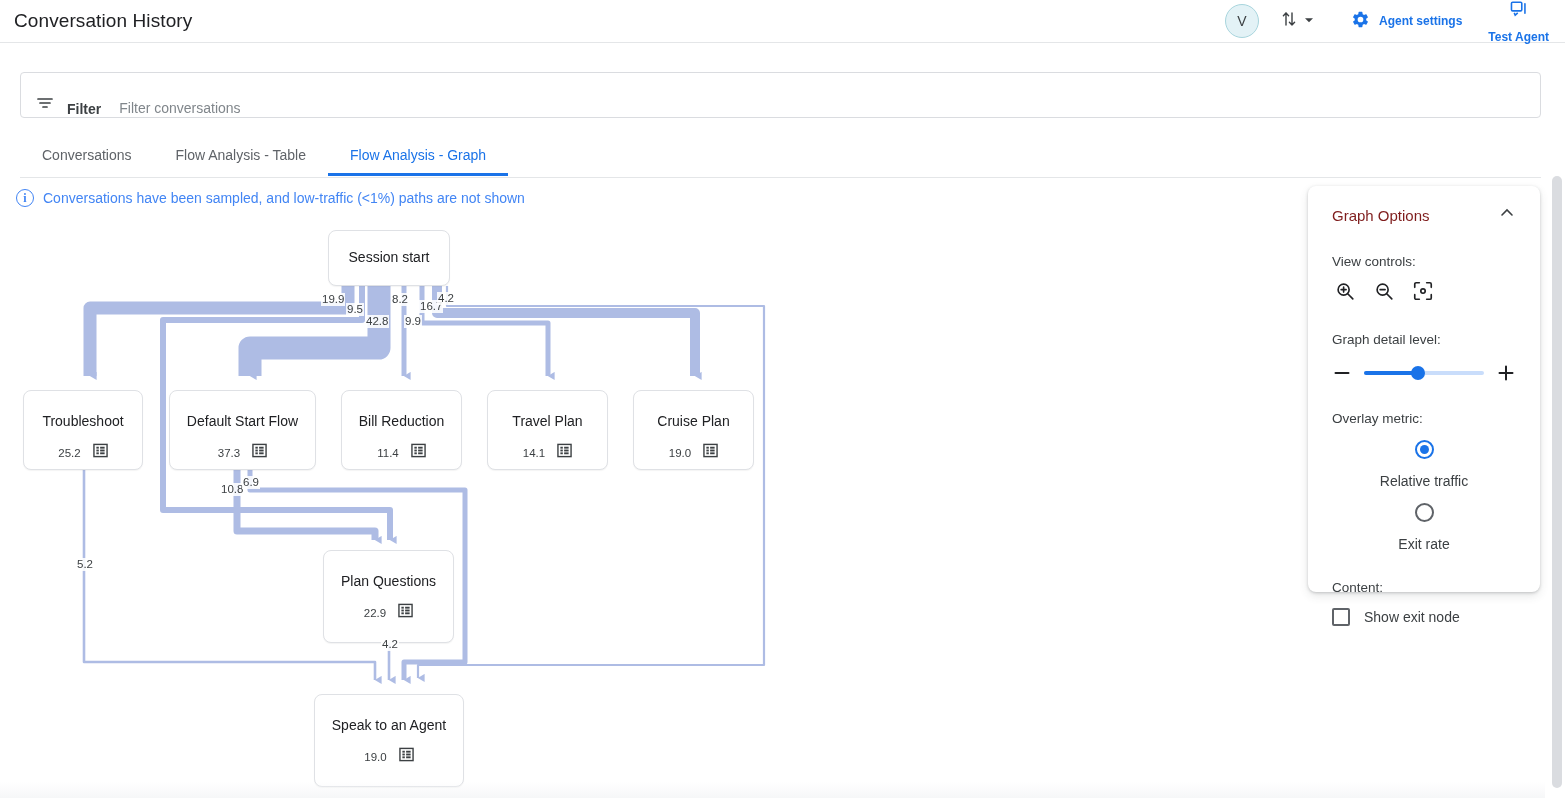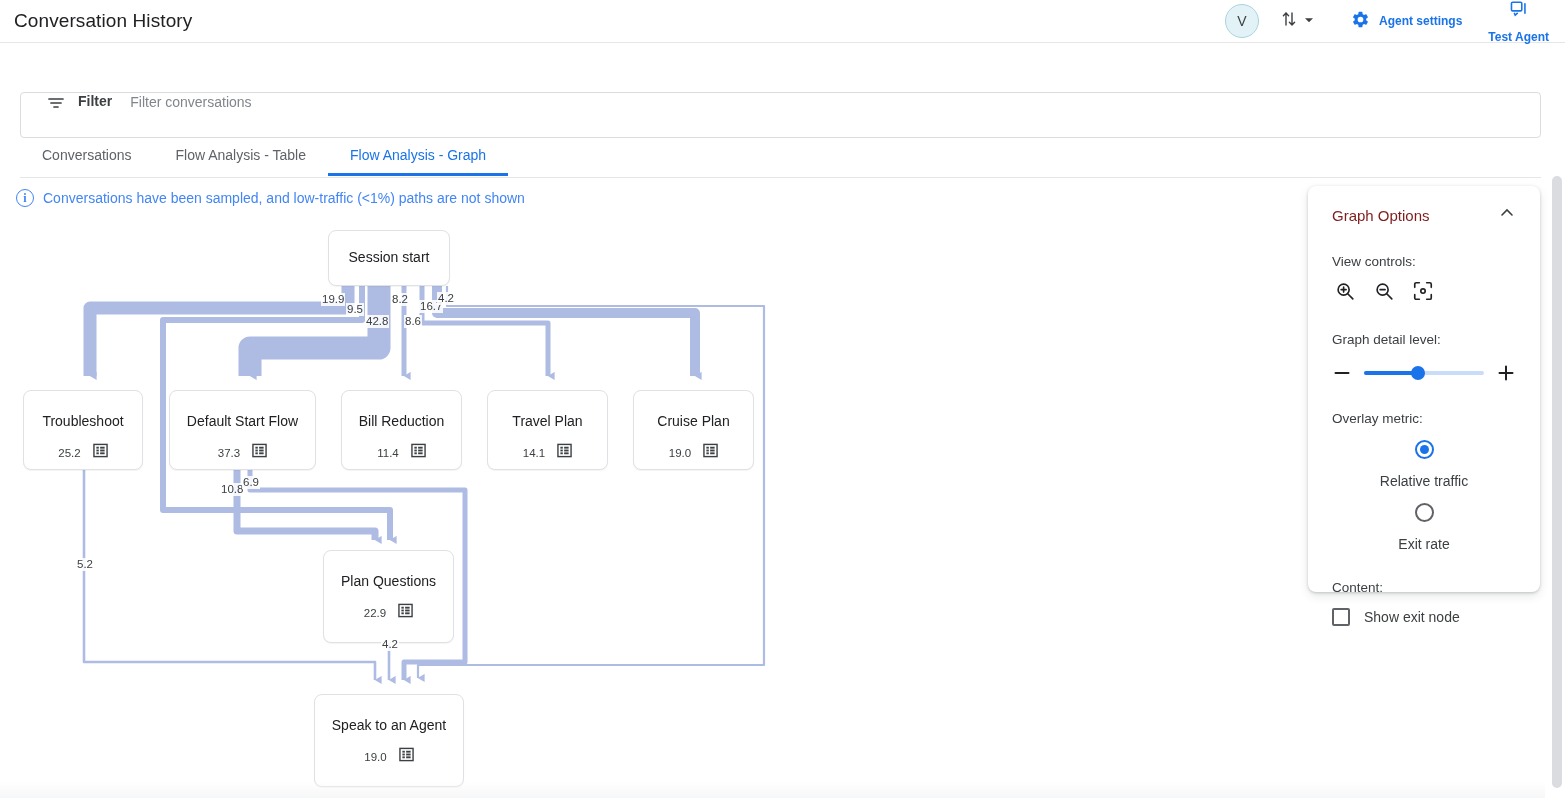--- a/index.html
+++ b/index.html
@@ -35,21 +35,21 @@
     display: flex; align-items: center; gap: 9px;
     color: #1a73e8; font-size: 12px; font-weight: bold; cursor: pointer;
     margin-right: 26px;
   }
   .hdr-link:last-child { margin-right: 6px; flex-direction: column; }
 
   
   .filter-bar {
     position: absolute; top: 72px; left: 20px; width: 1521px; height: 46px;
     border: 1px solid #dadce0; border-radius: 4px; background: #fff;
-    display: flex; align-items: flex-start; padding: 0 25px; gap: 12px; margin-top: 20px;
+    display: flex; align-items: flex-end; padding: 0 14px; gap: 12px;
   }
   .filter-label { font-size: 14px; font-weight: bold; color: #3c4043; }
   .filter-input {
     border: none; outline: none; font-size: 14px; color: #5f6368;
     font-family: "Liberation Sans", sans-serif; flex: 1; background: transparent;
     padding-left: 6px;
   }
   .filter-input::placeholder { color: #80868b; }
 
   
@@ -392,21 +392,21 @@
               <rect x="7.6" y="10" width="4.8" height="2" fill="#3c4043"></rect>
             </svg>
         </span>
       </div>
     </div>
 
     <div class="elabel" style="left:321px;top:113px;">19.9</div>
     <div class="elabel" style="left:346px;top:123px;">9.5</div>
     <div class="elabel" style="left:365px;top:135px;">42.8</div>
     <div class="elabel" style="left:391px;top:113px;">8.2</div>
-    <div class="elabel" style="left:404px;top:135px;">8.6</div>
+    <div class="elabel" style="left:404px;top:135px;">9.9</div>
     <div class="elabel" style="left:419px;top:120px;">16.7</div>
     <div class="elabel" style="left:437px;top:112px;">4.2</div>
     <div class="elabel" style="left:220px;top:303px;">10.8</div>
     <div class="elabel" style="left:242px;top:296px;">6.9</div>
     <div class="elabel" style="left:76px;top:378px;">5.2</div>
     <div class="elabel" style="left:381px;top:458px;">4.2</div>
 
     <div class="bottom-fade"></div>
   </div>
 

